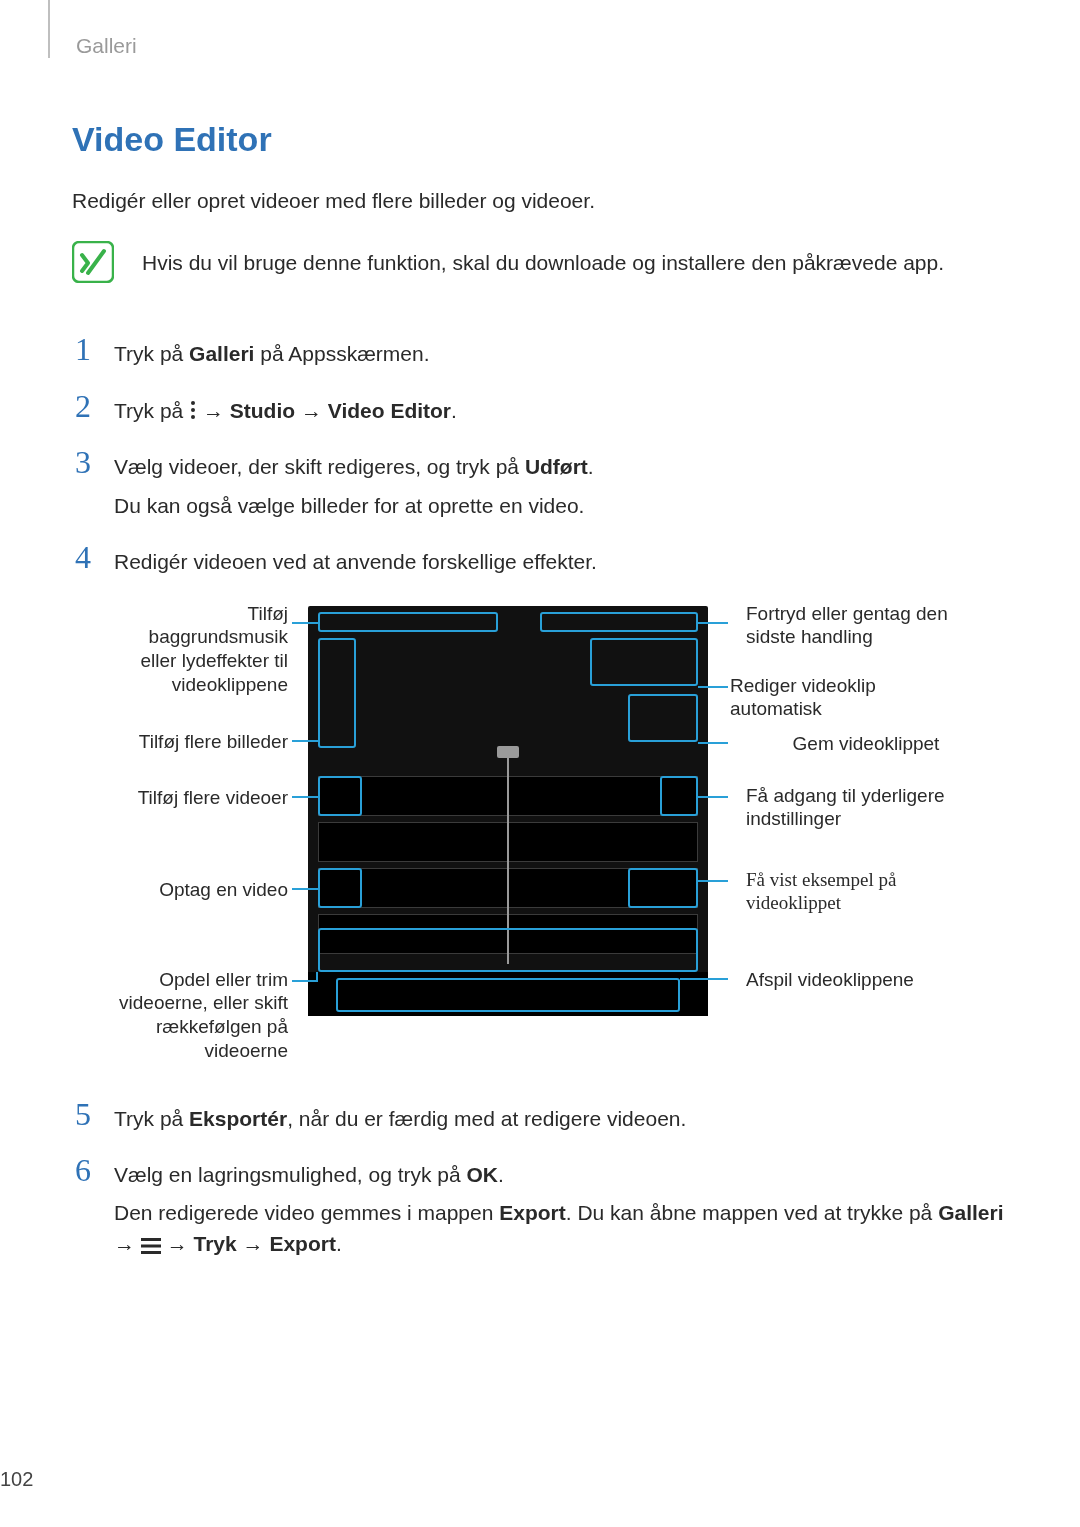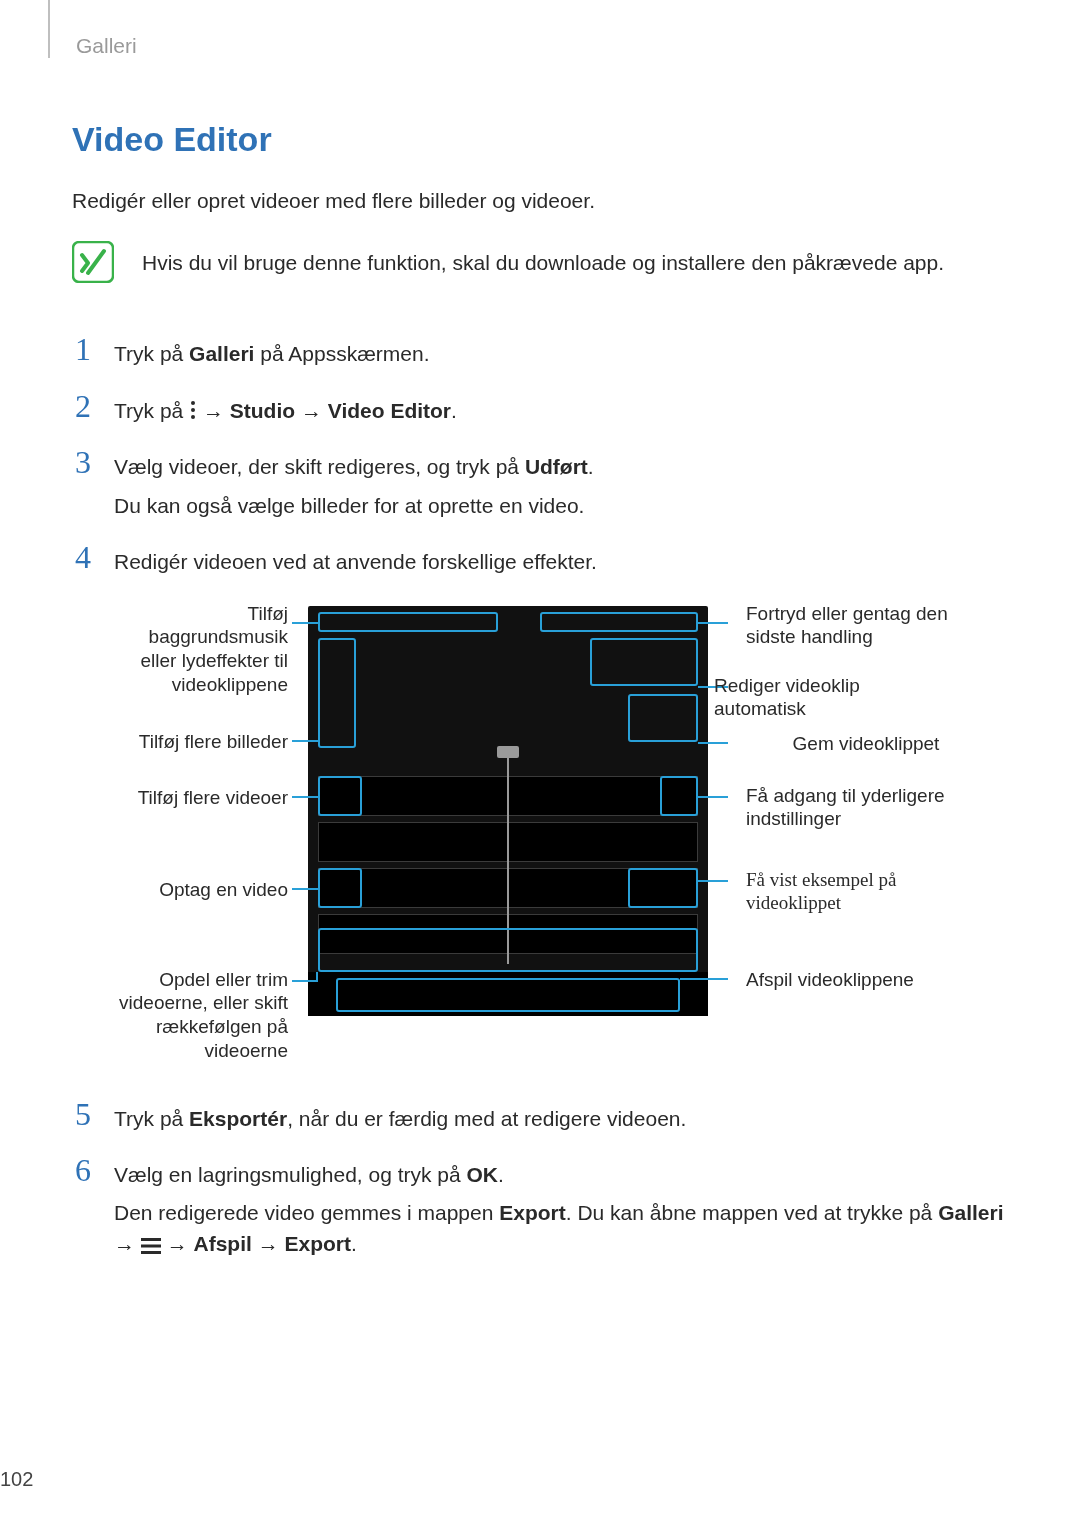--- a/index.html
+++ b/index.html
@@ -130,21 +130,21 @@
       <div class="lead" style="left:180px; top:382px; width:26px; height:2px;"></div>
       <div class="lead" style="left:204px; top:374px; width:2px; height:10px;"></div>
       <div class="lbl left" style="left:0px; top:370px; width:176px;">Opdel eller trim videoerne, eller skift rækkefølgen på videoerne</div>
 
       <div class="callout" style="left:428px; top:14px; width:158px; height:20px;"></div>
       <div class="lead" style="left:586px; top:24px; width:30px; height:2px;"></div>
       <div class="lbl right" style="left:622px; top:4px; width:240px;">Fortryd eller gentag den sidste handling</div>
 
       <div class="callout" style="left:478px; top:40px; width:108px; height:48px;"></div>
       <div class="lead" style="left:586px; top:88px; width:30px; height:2px;"></div>
-      <div class="lbl right" style="left:590px; top:76px; width:240px;">Rediger videoklip automatisk</div>
+      <div class="lbl right" style="left:606px; top:76px; width:240px;">Rediger videoklip automatisk</div>
 
       <div class="callout" style="left:516px; top:96px; width:70px; height:48px;"></div>
       <div class="lead" style="left:586px; top:144px; width:30px; height:2px;"></div>
       <div class="lbl right" style="left:622px; top:134px; width:240px;text-align:center;">Gem videoklippet</div>
 
       <div class="callout" style="left:548px; top:178px; width:38px; height:40px;"></div>
       <div class="lead" style="left:586px; top:198px; width:30px; height:2px;"></div>
       <div class="lbl right" style="left:622px; top:186px; width:240px;">Få adgang til yderligere indstillinger</div>
 
       <div class="callout" style="left:516px; top:270px; width:70px; height:40px;"></div>
@@ -170,19 +170,19 @@
     <div class="step-num">6</div>
     <div class="step-body">
       <p>
         <span>Vælg en lagringsmulighed, og tryk på </span><span class="b">OK</span><span>.</span>
       </p>
       <p>
         <span>Den redigerede video gemmes i mappen </span><span class="b">Export</span><span>. Du kan åbne mappen ved at trykke på </span><span class="b">Galleri</span><span> → </span><svg class="inline-icon-menu" width="20" height="18" viewBox="0 0 20 18">
             <rect x="0" y="1" width="20" height="3" fill="#2a2a2a"></rect>
             <rect x="0" y="7.5" width="20" height="3" fill="#2a2a2a"></rect>
             <rect x="0" y="14" width="20" height="3" fill="#2a2a2a"></rect>
-          </svg><span> → </span><span class="b">Afspil</span><span> → </span><span class="b">Export</span><span>.</span>
+          </svg><span> → </span><span class="b">Tryk</span><span> → </span><span class="b">Export</span><span>.</span>
       </p>
     </div>
   </div>
 
   <div class="pagenum">102</div>
 </div>
 
 </body></html>

